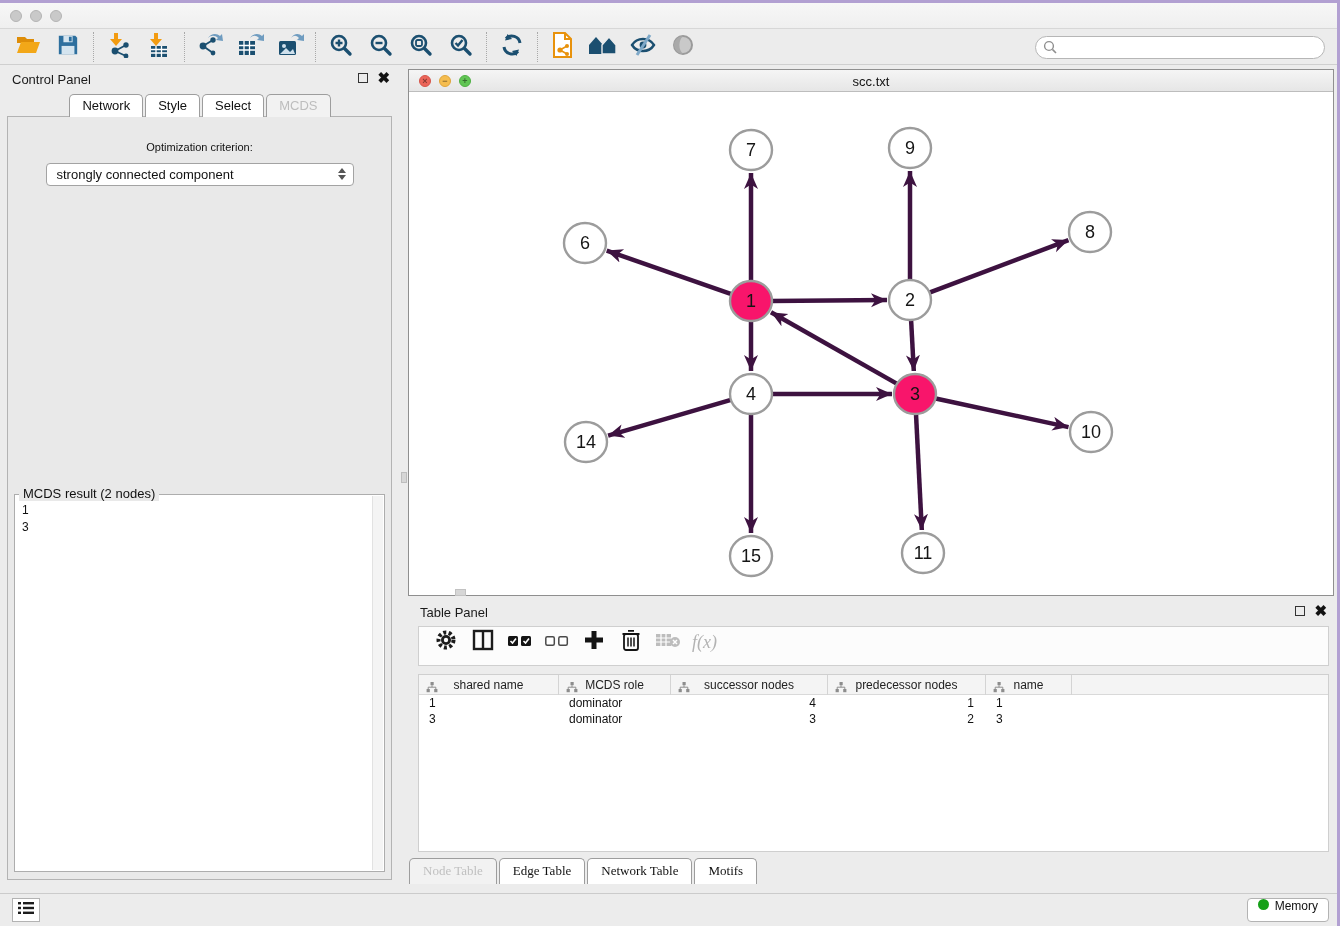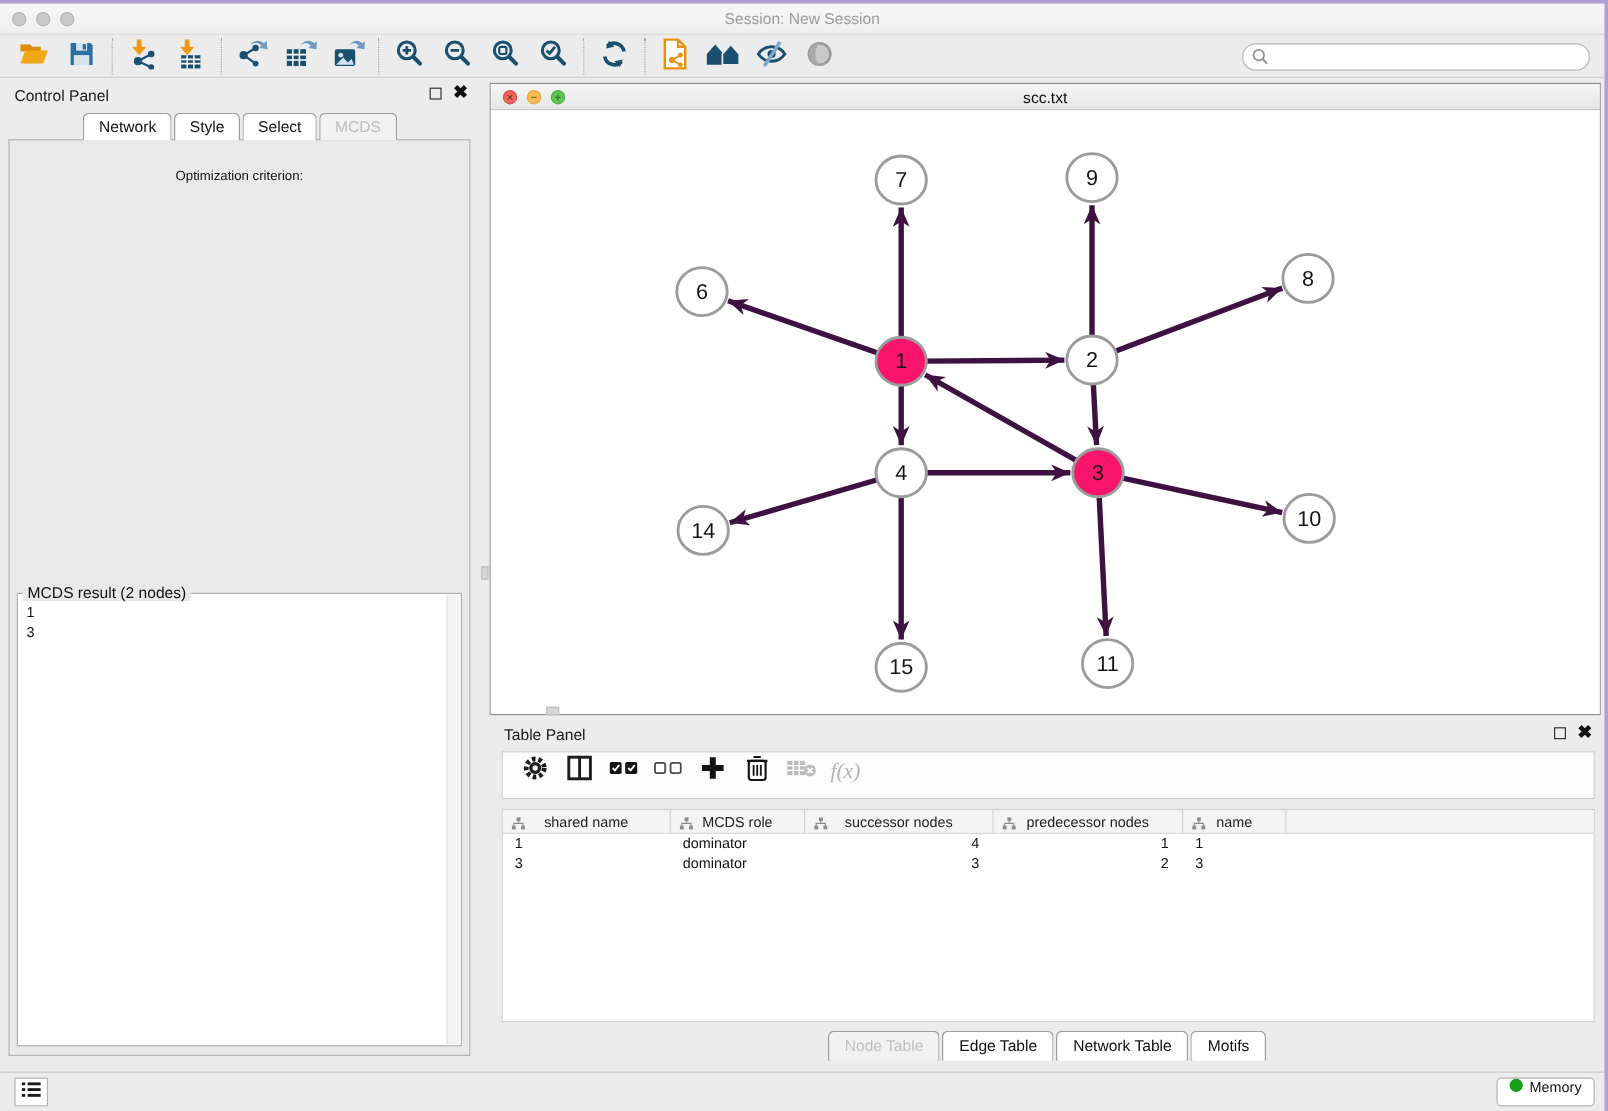--- a/index.html
+++ b/index.html
@@ -90,21 +90,21 @@
   .fx { font-family:"Liberation Serif", serif; font-style:italic; font-size:18px; color:#b3b3b3; }
 
   #tp-table { position:absolute; left:10px; right:8px; top:76px; bottom:41px; background:#fff; border:1px solid #cfcfcf; }
   #table-header-row { display:flex; height:20px; background:#f4f4f4; border-bottom:1px solid #d9d9d9; }
   .th { position:relative; height:20px; border-right:1px solid #d4d4d4; display:flex; align-items:center; justify-content:center; }
   .th .hier { position:absolute; left:7px; top:4px; }
   .thlab { font-size:12px; color:#222; }
   .trow { display:flex; height:16px; }
   .td { font-size:12px; color:#111; padding:1px 12px 0 10px; overflow:hidden; }
 
-  #table-tabs { position:absolute; left:0; right:0; bottom:9px; display:flex; justify-content:center; }
+  #table-tabs { position:absolute; left:0; right:0; bottom:9px; display:flex; justify-content:flex-start;font-family:Liberation Serif, serif; }
   .ttab { border:1px solid #9d9d9d; border-bottom:none; background:#fff; font-size:13px; color:#111;
     padding:4px 13px 5px; border-radius:5px 5px 0 0; margin:0 1px; }
   .ttab.sel { color:#c0c0c0; background:#f2f2f2; }
 
   
   #statusbar { position:absolute; left:0; right:0; bottom:0; height:33px; background:#ececec; border-top:1px solid #cbcbcb; }
   #list-btn { position:absolute; left:12px; top:4px; width:28px; height:24px; background:#fff;
     border:1px solid #b3b3b3; display:flex; align-items:center; justify-content:center; }
   #memory-btn { position:absolute; right:8px; top:4px; height:24px; background:#fff; border:1px solid #b3b3b3;
     border-radius:4px; display:flex; align-items:flex-start; gap:6px; padding:0 10px; font-size:12px; color:#111; }
@@ -114,21 +114,20 @@
 <body>
 
 <div id="app">
 
   <div id="titlebar">
     <div class="tl-group">
       <div class="tl"></div>
       <div class="tl"></div>
       <div class="tl"></div>
     </div>
-    <div id="window-title">Session: New Session</div>
   </div>
 
   <div id="toolbar">
     <div class="icon-btn">
       <span><svg width="26" height="22" viewBox="0 0 26 22">
             <path d="M2 3h8l2 2h7v4H2z" fill="#de8d08"></path>
             <path d="M2 19 L6 8 H25 L21 19z" fill="#f2a718"></path>
           </svg></span>
     </div>
     <div class="icon-btn">
@@ -277,20 +276,27 @@
         </span>
       </div>
       <div id="control-tabs">
           <div class="tab">Network</div>
           <div class="tab">Style</div>
           <div class="tab">Select</div>
           <div class="tab sel">MCDS</div>
         </div>
       <div id="control-content">
         <div id="opt-label">Optimization criterion:</div>
+        <div id="criterion-select">
+          <span>strongly connected component</span>
+          <span class="stepper">
+              <span class="up"></span>
+              <span class="dn"></span>
+            </span>
+        </div>
         <div id="mcds-fieldset">
           <span id="mcds-legend">MCDS result (2 nodes)</span>
           <div id="mcds-result-text">1
 3</div>
           <div id="mcds-scroll"></div>
         </div>
       </div>
     </div>
 
     <div id="vsplit">

